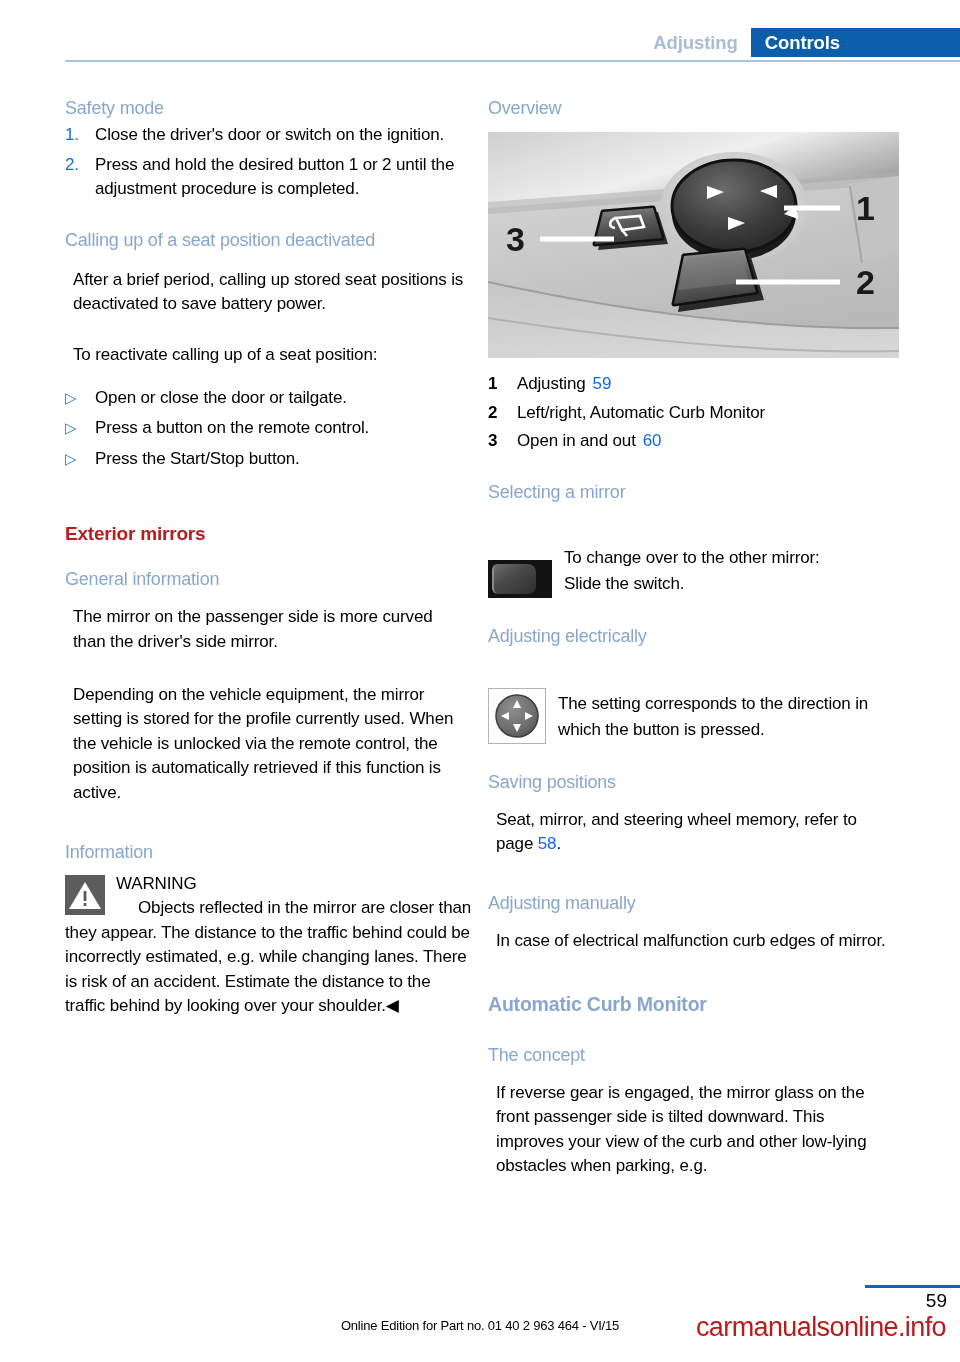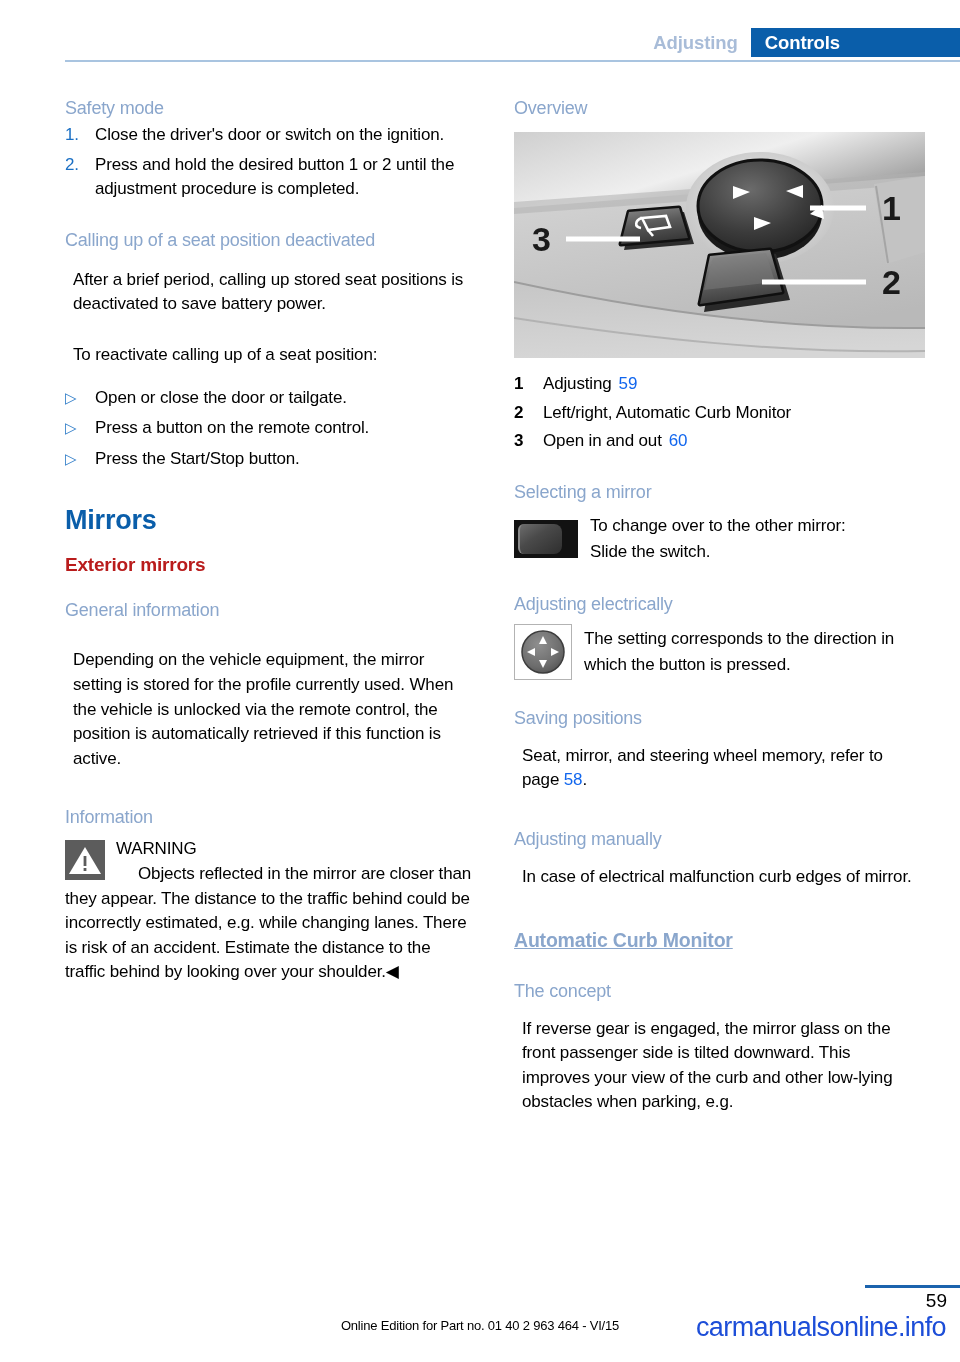--- a/index.html
+++ b/index.html
@@ -58,21 +58,21 @@
     background: #a9c4e0;
   }
 
   
   .col {
     position: absolute;
     top: 96px;
     width: 410px;
   }
   .col-left  { left: 65px; }
-  .col-right { left: 514px; }
+  .col-right { left: 488px; }
 
   
   h1.h-main {
     font-size: 27px;
     font-weight: bold;
     color: #0a5eaa;
     margin: 0;
     padding: 0;
     letter-spacing: -0.2px;
   }
@@ -94,21 +94,20 @@
     letter-spacing: -0.2px;
   }
   h3.h-light-lg {
     font-size: 19.5px;
     font-weight: bold;
     color: #8aa6cc;
     margin: 0;
     padding: 0;
     line-height: 25px;
     letter-spacing: -0.2px;
-    text-decoration: underline;
   }
 
   p.body {
     font-size: 17px;
     line-height: 24.6px;
     margin: 8px;
     padding: 0;
     letter-spacing: -0.15px;
   }
 
@@ -208,21 +207,22 @@
     width: 411px;
     height: 226px;
     position: relative;
     overflow: hidden;
     background: linear-gradient(170deg, #d9d9d9 0%, #cfcfcf 35%, #c4c4c4 60%, #bdbdbd 100%);
   }
 
   
   .icon-row {
     display: flex;
-    align-items: center;
+    align-items: flex-end;
+    margin-top: 32px;
   }
   .icon-row .icon-cell {
     flex: 0 0 auto;
     margin-right: 12px;
   }
   .icon-row .icon-text {
     flex: 1;
     font-size: 17px;
     line-height: 26.5px;
     letter-spacing: -0.15px;
@@ -291,21 +291,21 @@
     text-align: center;
     font-size: 13px;
     color: #000000;
     letter-spacing: -0.2px;
   }
   .watermark {
     position: absolute;
     right: 14px;
     top: 40px;
     font-size: 27px;
-    color: #1d4ed8;
+    color: #b91c1c;
     letter-spacing: -0.6px;
     white-space: nowrap;
   }
 </style>
 </head>
 <body>
 
 <div class="page-header">
   <div class="header-tabs">
     <div class="tab-inactive">Adjusting</div>
@@ -347,26 +347,26 @@
       <span class="bul-marker">▷</span>
       <span class="bul-text">Press a button on the remote control.</span>
     </div>
     <div class="bul-item">
       <span class="bul-marker">▷</span>
       <span class="bul-text">Press the Start/Stop button.</span>
     </div>
   </div>
 
   <div class="sp-34"></div>
-  <h1 class="h-main">Mirrors</h1>
   <div class="sp-18"></div>
   <h2 class="h-sub">Exterior mirrors</h2>
   <div class="sp-22"></div>
   <h3 class="h-light">General information</h3>
   <div class="sp-6"></div>
+  <p class="body">The mirror on the passenger side is more curved than the driver's side mirror.</p>
   <div class="sp-12"></div>
   <p class="body">Depending on the vehicle equipment, the mirror setting is stored for the profile currently used. When the vehicle is unlocked via the remote control, the position is automatically retrieved if this function is active.</p>
 
   <div class="sp-26"></div>
   <h3 class="h-light">Information</h3>
   <div class="sp-8"></div>
 
   <div class="warn-wrap">
     <div class="warn-icon">
       <svg width="40" height="40" viewBox="0 0 40 40" aria-hidden="true">

